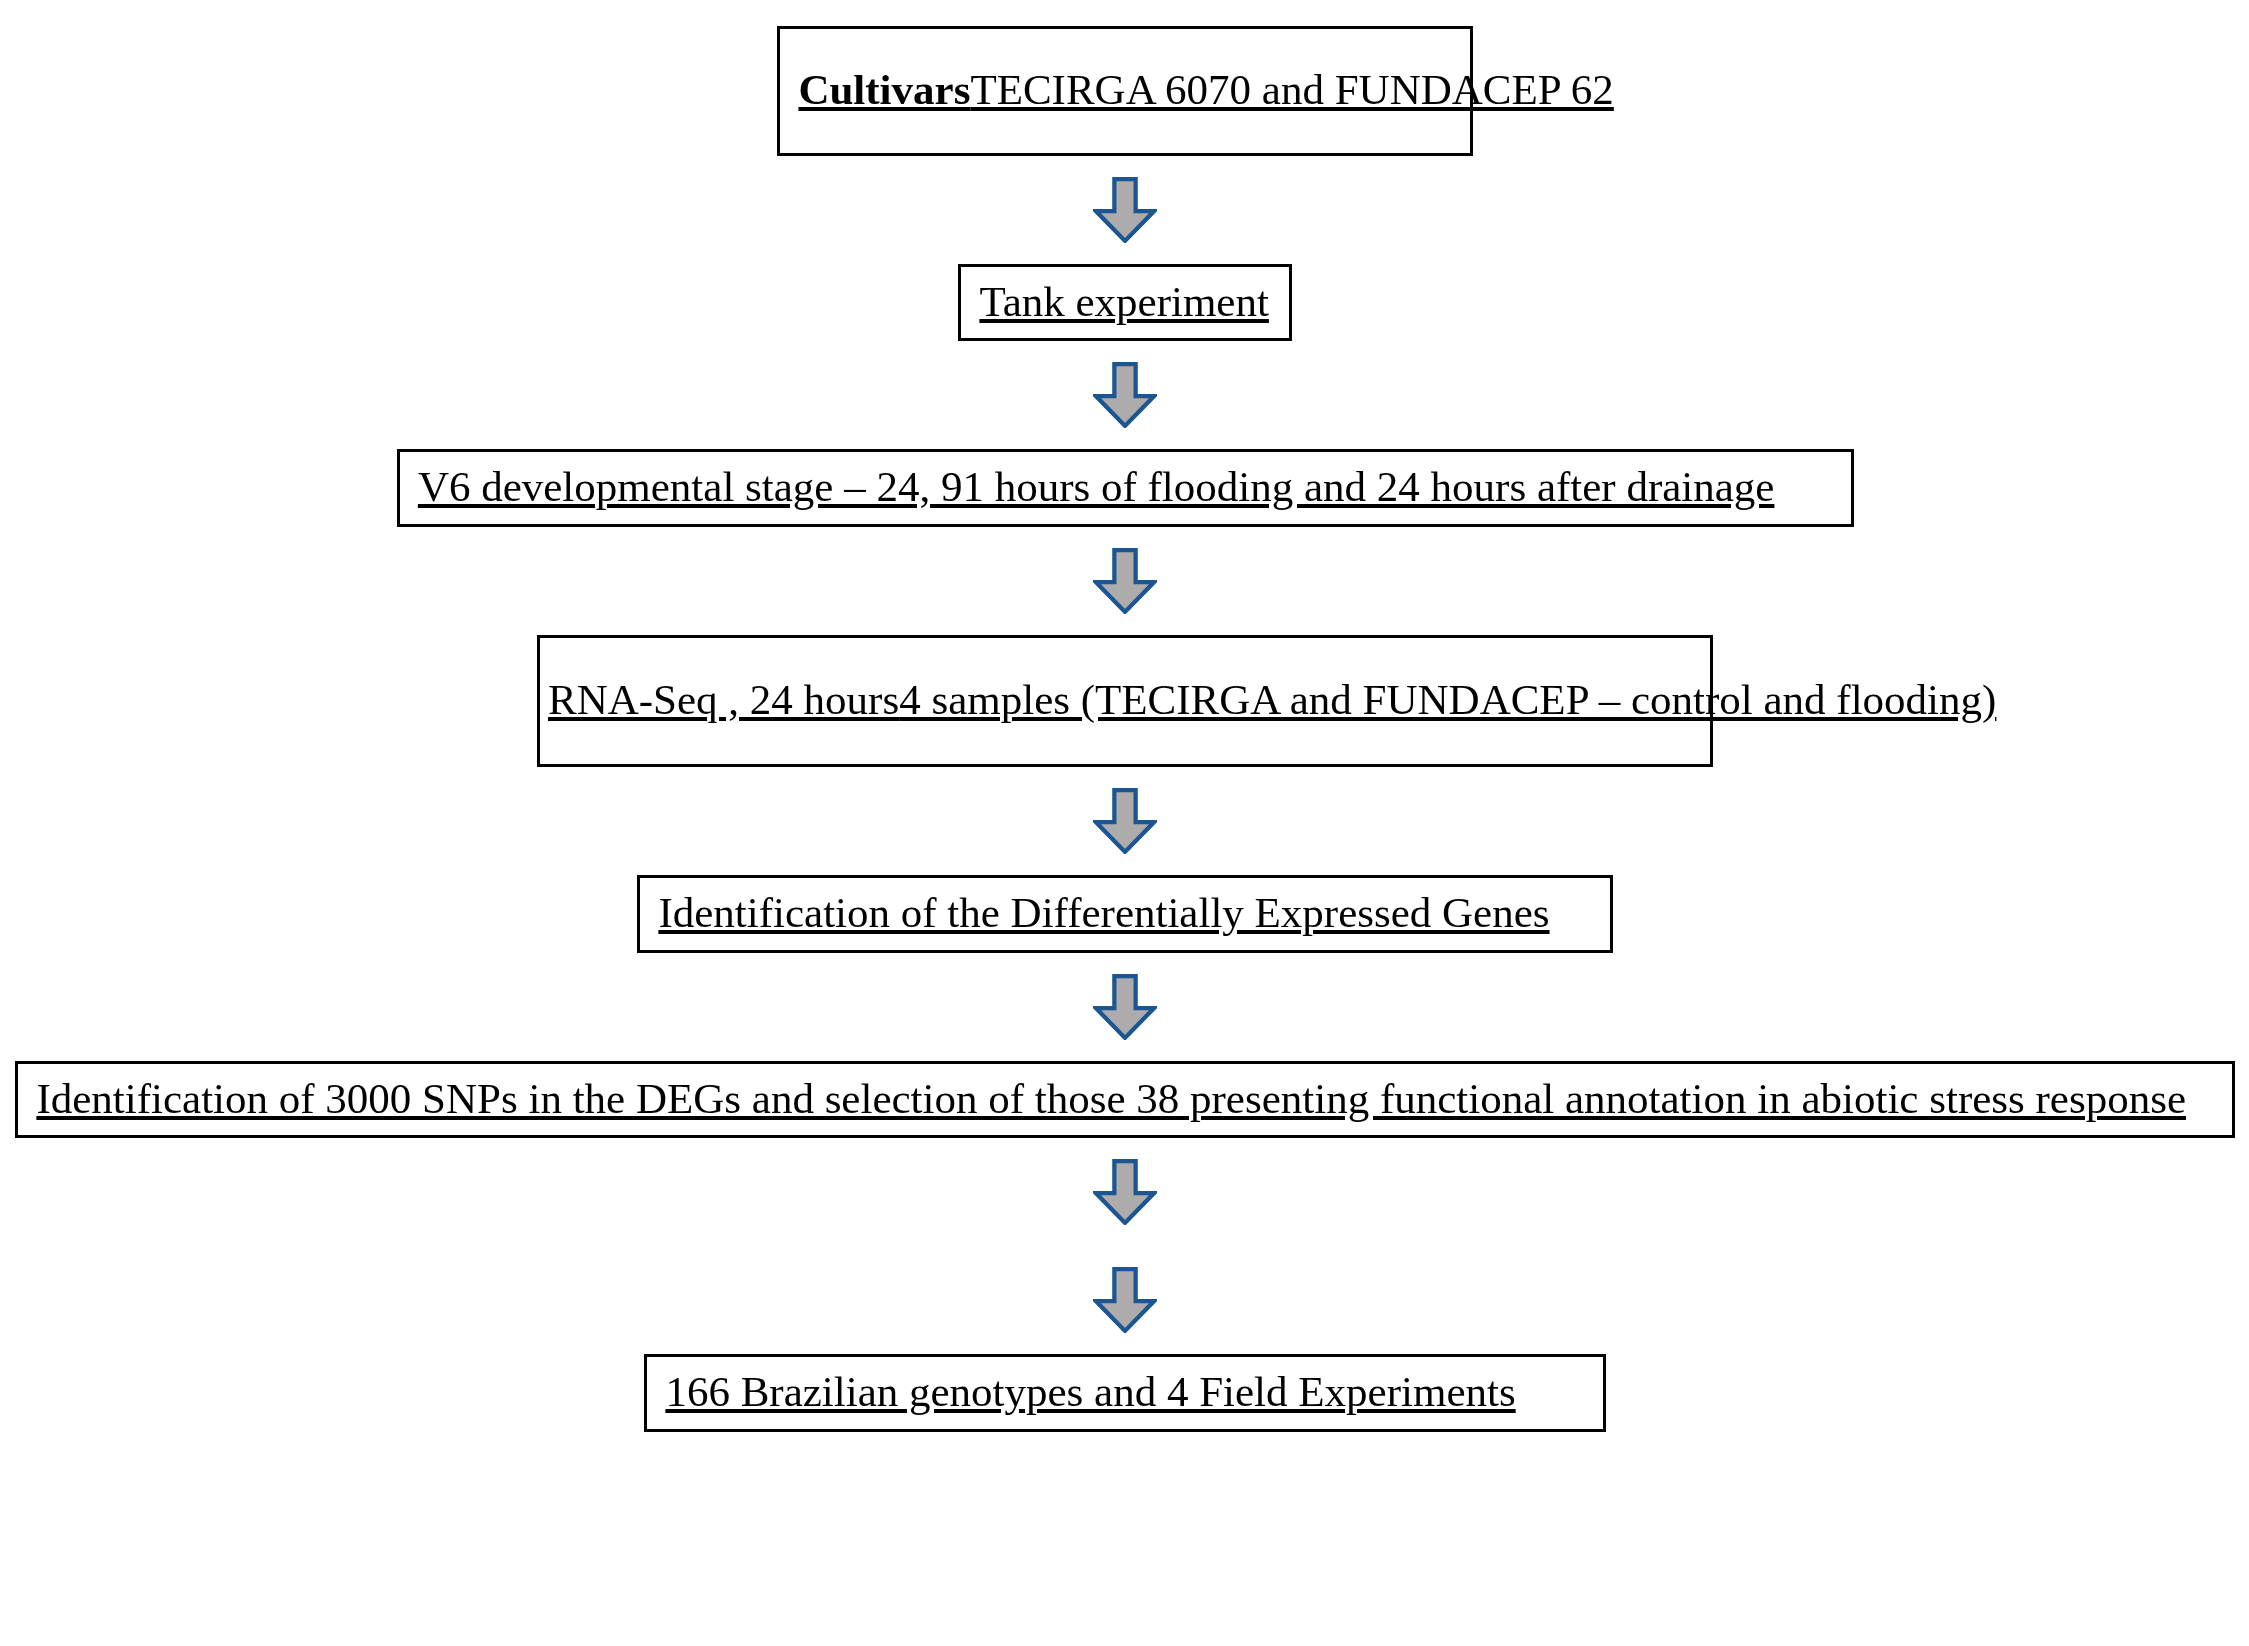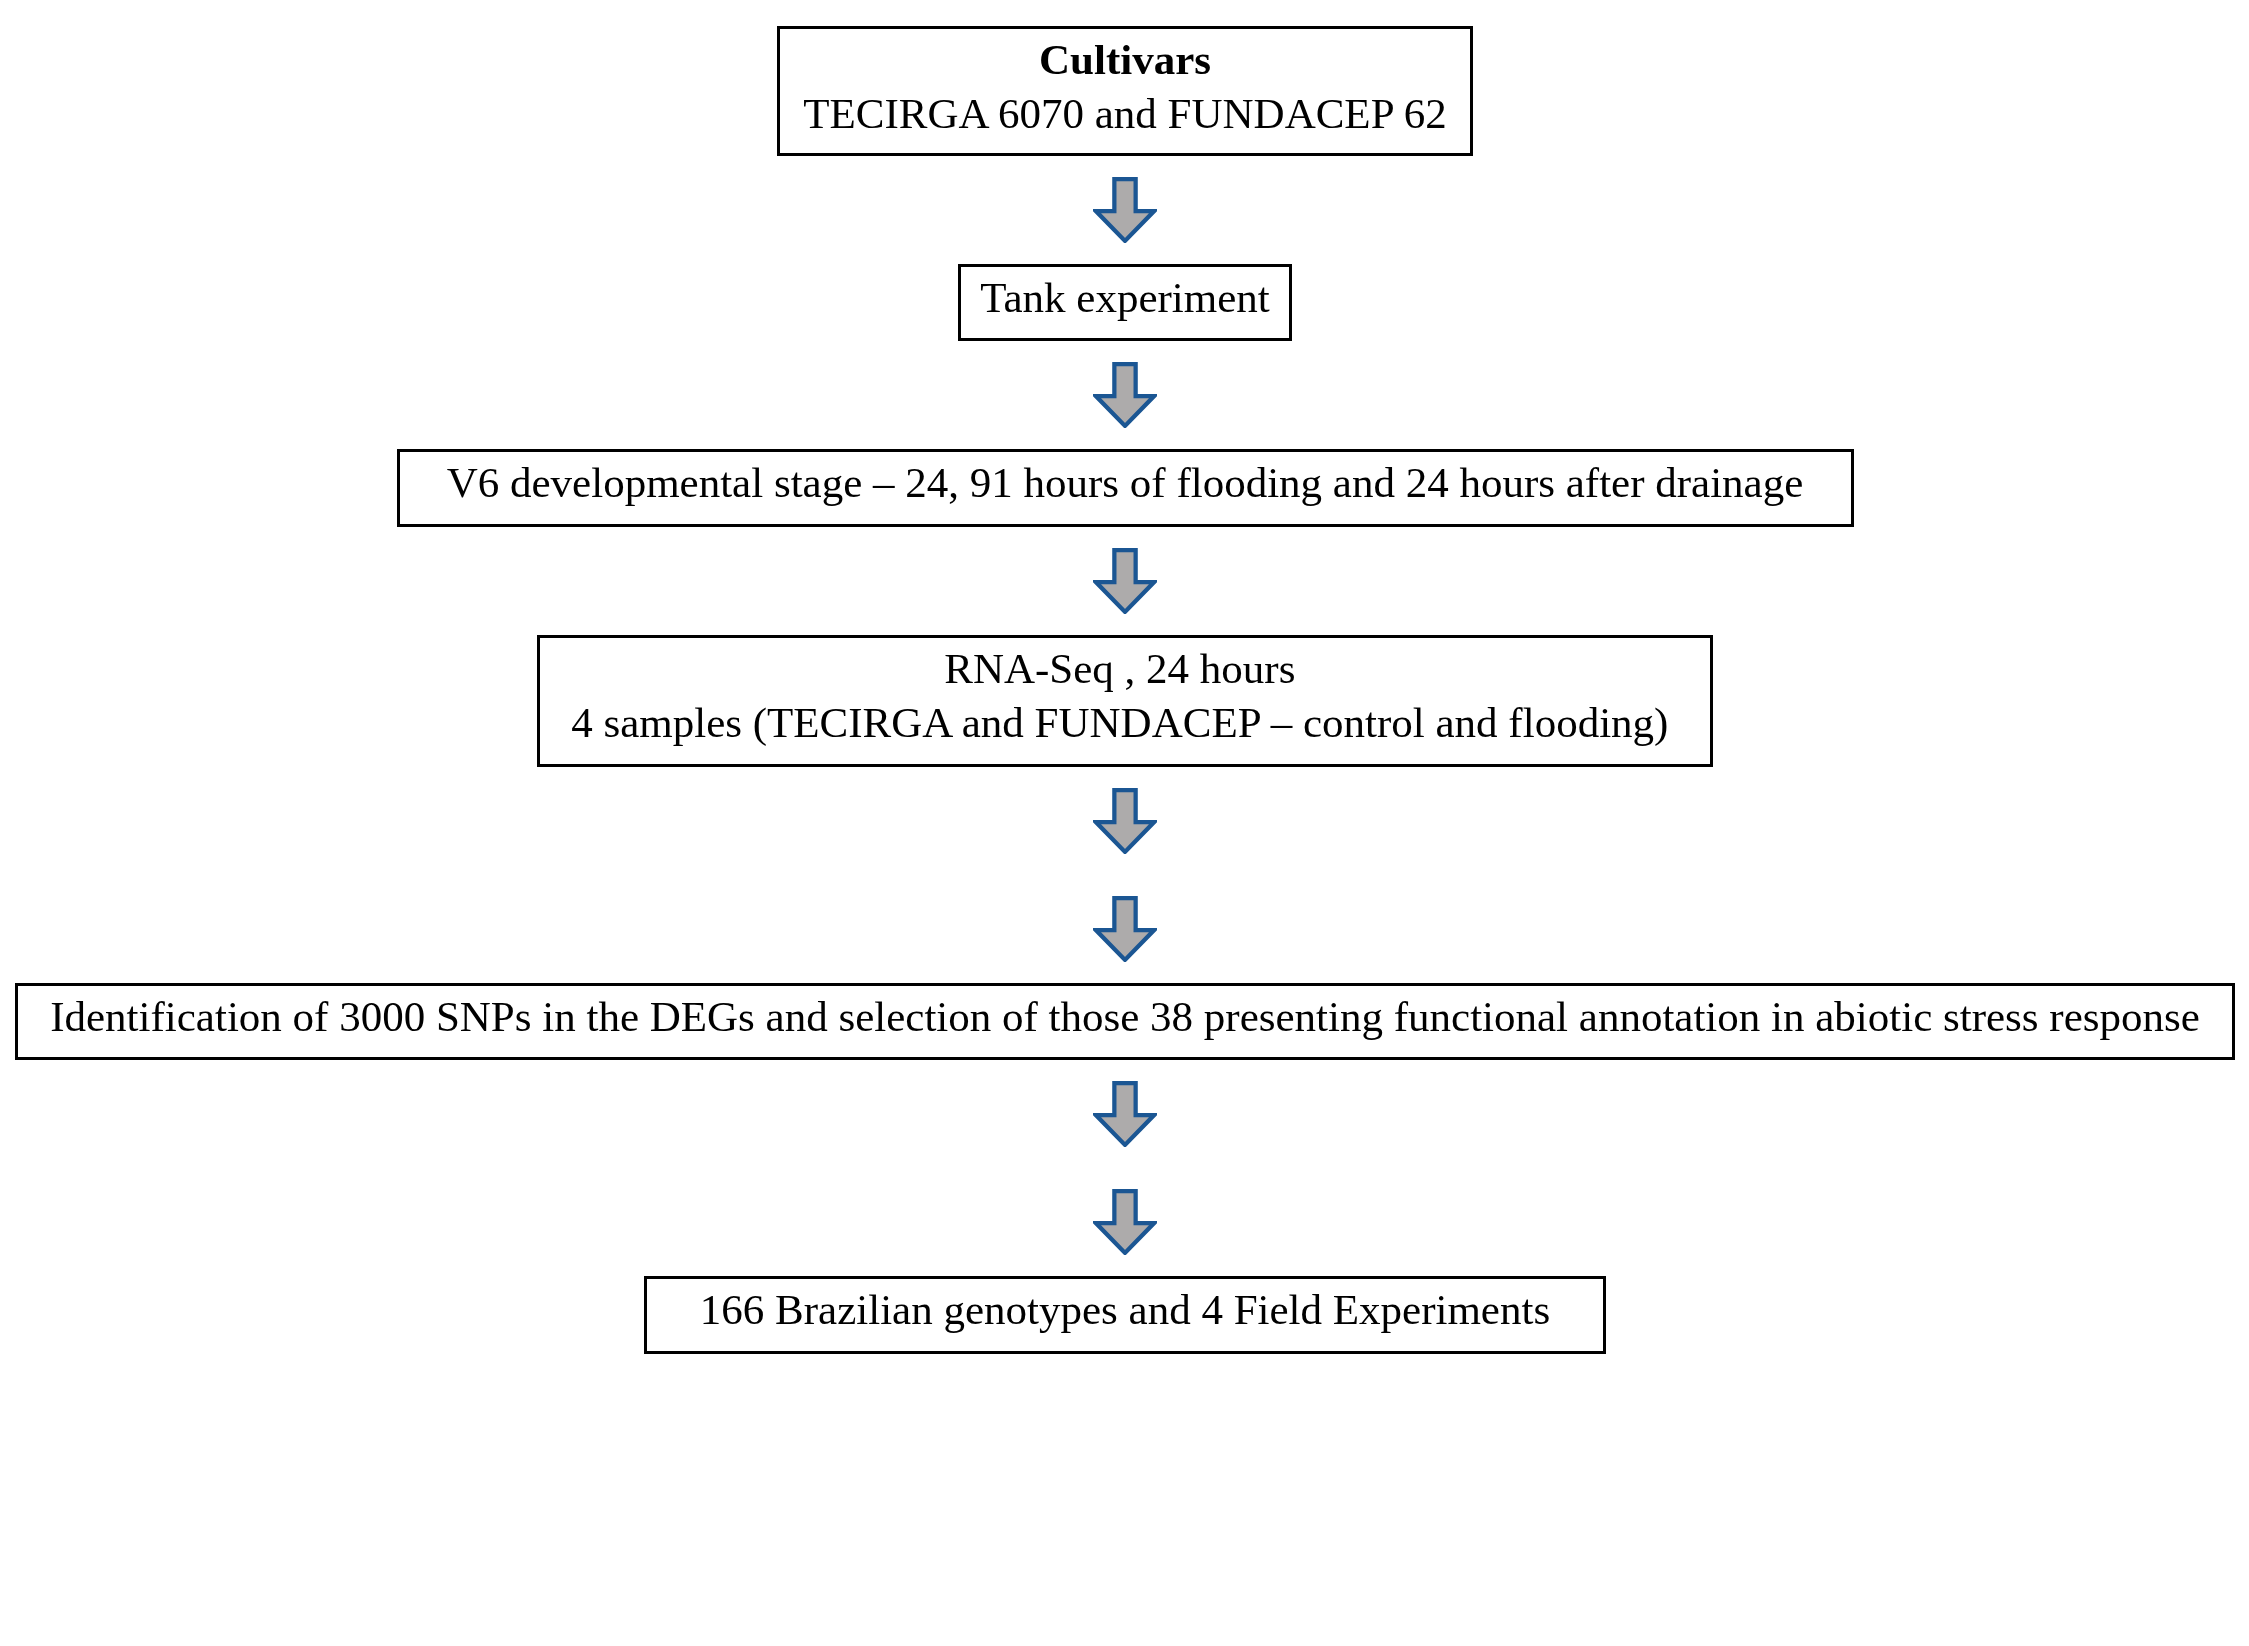--- a/index.html
+++ b/index.html
@@ -25,28 +25,29 @@
     height: 1646px;
     display: flex;
     flex-direction: column;
     align-items: center;
   }
   .node {
     box-sizing: border-box;
     background: #ffffff;
     border: 3.5px solid #000000;
     display: flex;
-    flex-direction: column;
+    flex-direction: row;
     align-items: center;
-    justify-content: flex-start;
+    justify-content: space-between;
     text-align: center;
     color: #000000;
     font-size: 43px;
     line-height: 1.26;
     padding: 4.3px 18.4px;
+    text-decoration: underline;
   }
   .node .line {
     display: block;
     white-space: nowrap;
   }
   .node .line.bold {
     font-weight: bold;
   }
 
   
@@ -129,20 +130,23 @@
     <div class="gap-b"></div>
 
     <div class="arrow-wrap">
       <svg width="64" height="66" viewBox="0 0 90 93">
         <polygon points="30,3 60,3 60,48 86,48 45,90 4,48 30,48" fill="#ADABAB" stroke="#1B5693" stroke-width="6" stroke-linejoin="miter"></polygon>
       </svg>
     </div>
 
     <div class="gap-b"></div>
 
+    <div class="node n5">
+      <span class="line">Identification of the Differentially Expressed Genes</span>
+    </div>
 
     <div class="gap-b"></div>
 
     <div class="arrow-wrap">
       <svg width="64" height="66" viewBox="0 0 90 93">
         <polygon points="30,3 60,3 60,48 86,48 45,90 4,48 30,48" fill="#ADABAB" stroke="#1B5693" stroke-width="6" stroke-linejoin="miter"></polygon>
       </svg>
     </div>
 
     <div class="gap-b"></div>

